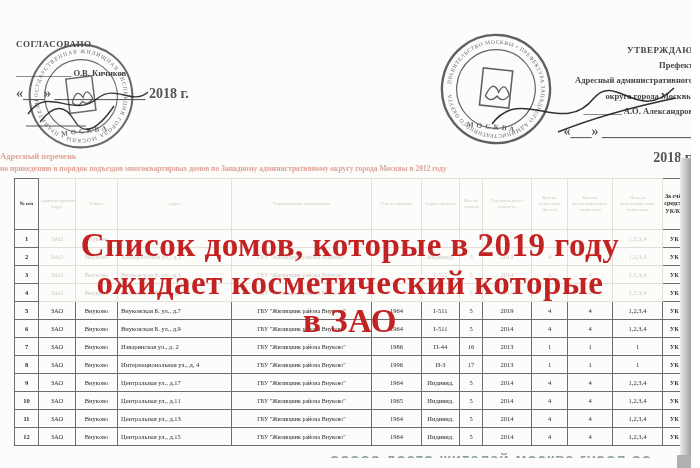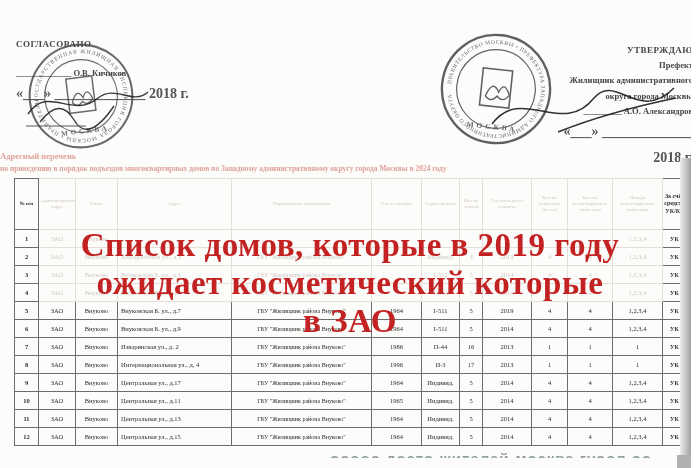--- a/index.html
+++ b/index.html
@@ -81,21 +81,21 @@
   </svg>
 
   <svg class="signature signature-left" width="150" height="60" viewBox="0 0 150 60">
     <path d="M8,42 C28,12 52,48 78,26 C96,12 112,34 128,20 M20,50 q20,-26 34,-2 t40,-14" fill="none" stroke="#222" stroke-width="1.4"></path>
     <path d="M6,54 h60" stroke="#444" stroke-width="1"></path>
   </svg>
 
   <div class="approval approval-right">
     <div class="head">УТВЕРЖДАЮ</div>
     <div>Префект</div>
-    <div>Жилищник административного</div>
+    <div>Адресный административного</div>
     <div>округа города Москвы</div>
     <div>_________ А.О. Александров</div>
     <div class="date-line">«___» _____________ 2018 г.</div>
   </div>
 
   <svg class="stamp stamp-right" width="118" height="118" viewBox="0 0 120 120">
     <defs>
         <path id="ringR" d="M60,60 m-46,0 a46,46 0 1,1 92,0 a46,46 0 1,1 -92,0"></path>
       </defs>
     <circle cx="60" cy="60" r="55" fill="none" stroke="#3f3f3f" stroke-width="2.4"></circle>
@@ -106,21 +106,21 @@
       <textPath href="#ringR">ПРАВИТЕЛЬСТВО МОСКВЫ • ПРЕФЕКТУРА ЗАПАДНОГО АДМИНИСТРАТИВНОГО ОКРУГА</textPath>
     </text>
     <text x="60" y="101" text-anchor="middle" font-size="7.5" letter-spacing="3" fill="#3f3f3f" font-family="Liberation Serif,serif" font-weight="bold">МОСКВА</text>
   </svg>
 
   <svg class="signature signature-right" width="195" height="64" viewBox="0 0 195 64">
     <path d="M4,46 C34,6 74,60 106,20 C128,-6 150,46 186,10 M70,54 q50,-20 118,-34" fill="none" stroke="#1d1d1d" stroke-width="1.5"></path>
   </svg>
 
   <div class="doc-sub doc-sub1">Адресный перечень</div>
-  <div class="doc-sub doc-sub2">по приведению в порядок подъездов многоквартирных домов по Западному административному округу города Москвы в 2024 году</div>
+  <div class="doc-sub doc-sub2">по приведению в порядок подъездов многоквартирных домов по Западному административному округу города Москвы в 2012 году</div>
 
   <div class="tablewrap">
     <table>
       <colgroup>
         <col style="width:24px">
           <col style="width:37px">
           <col style="width:42px">
           <col style="width:114px">
         <col style="width:140px">
           <col style="width:50px">

